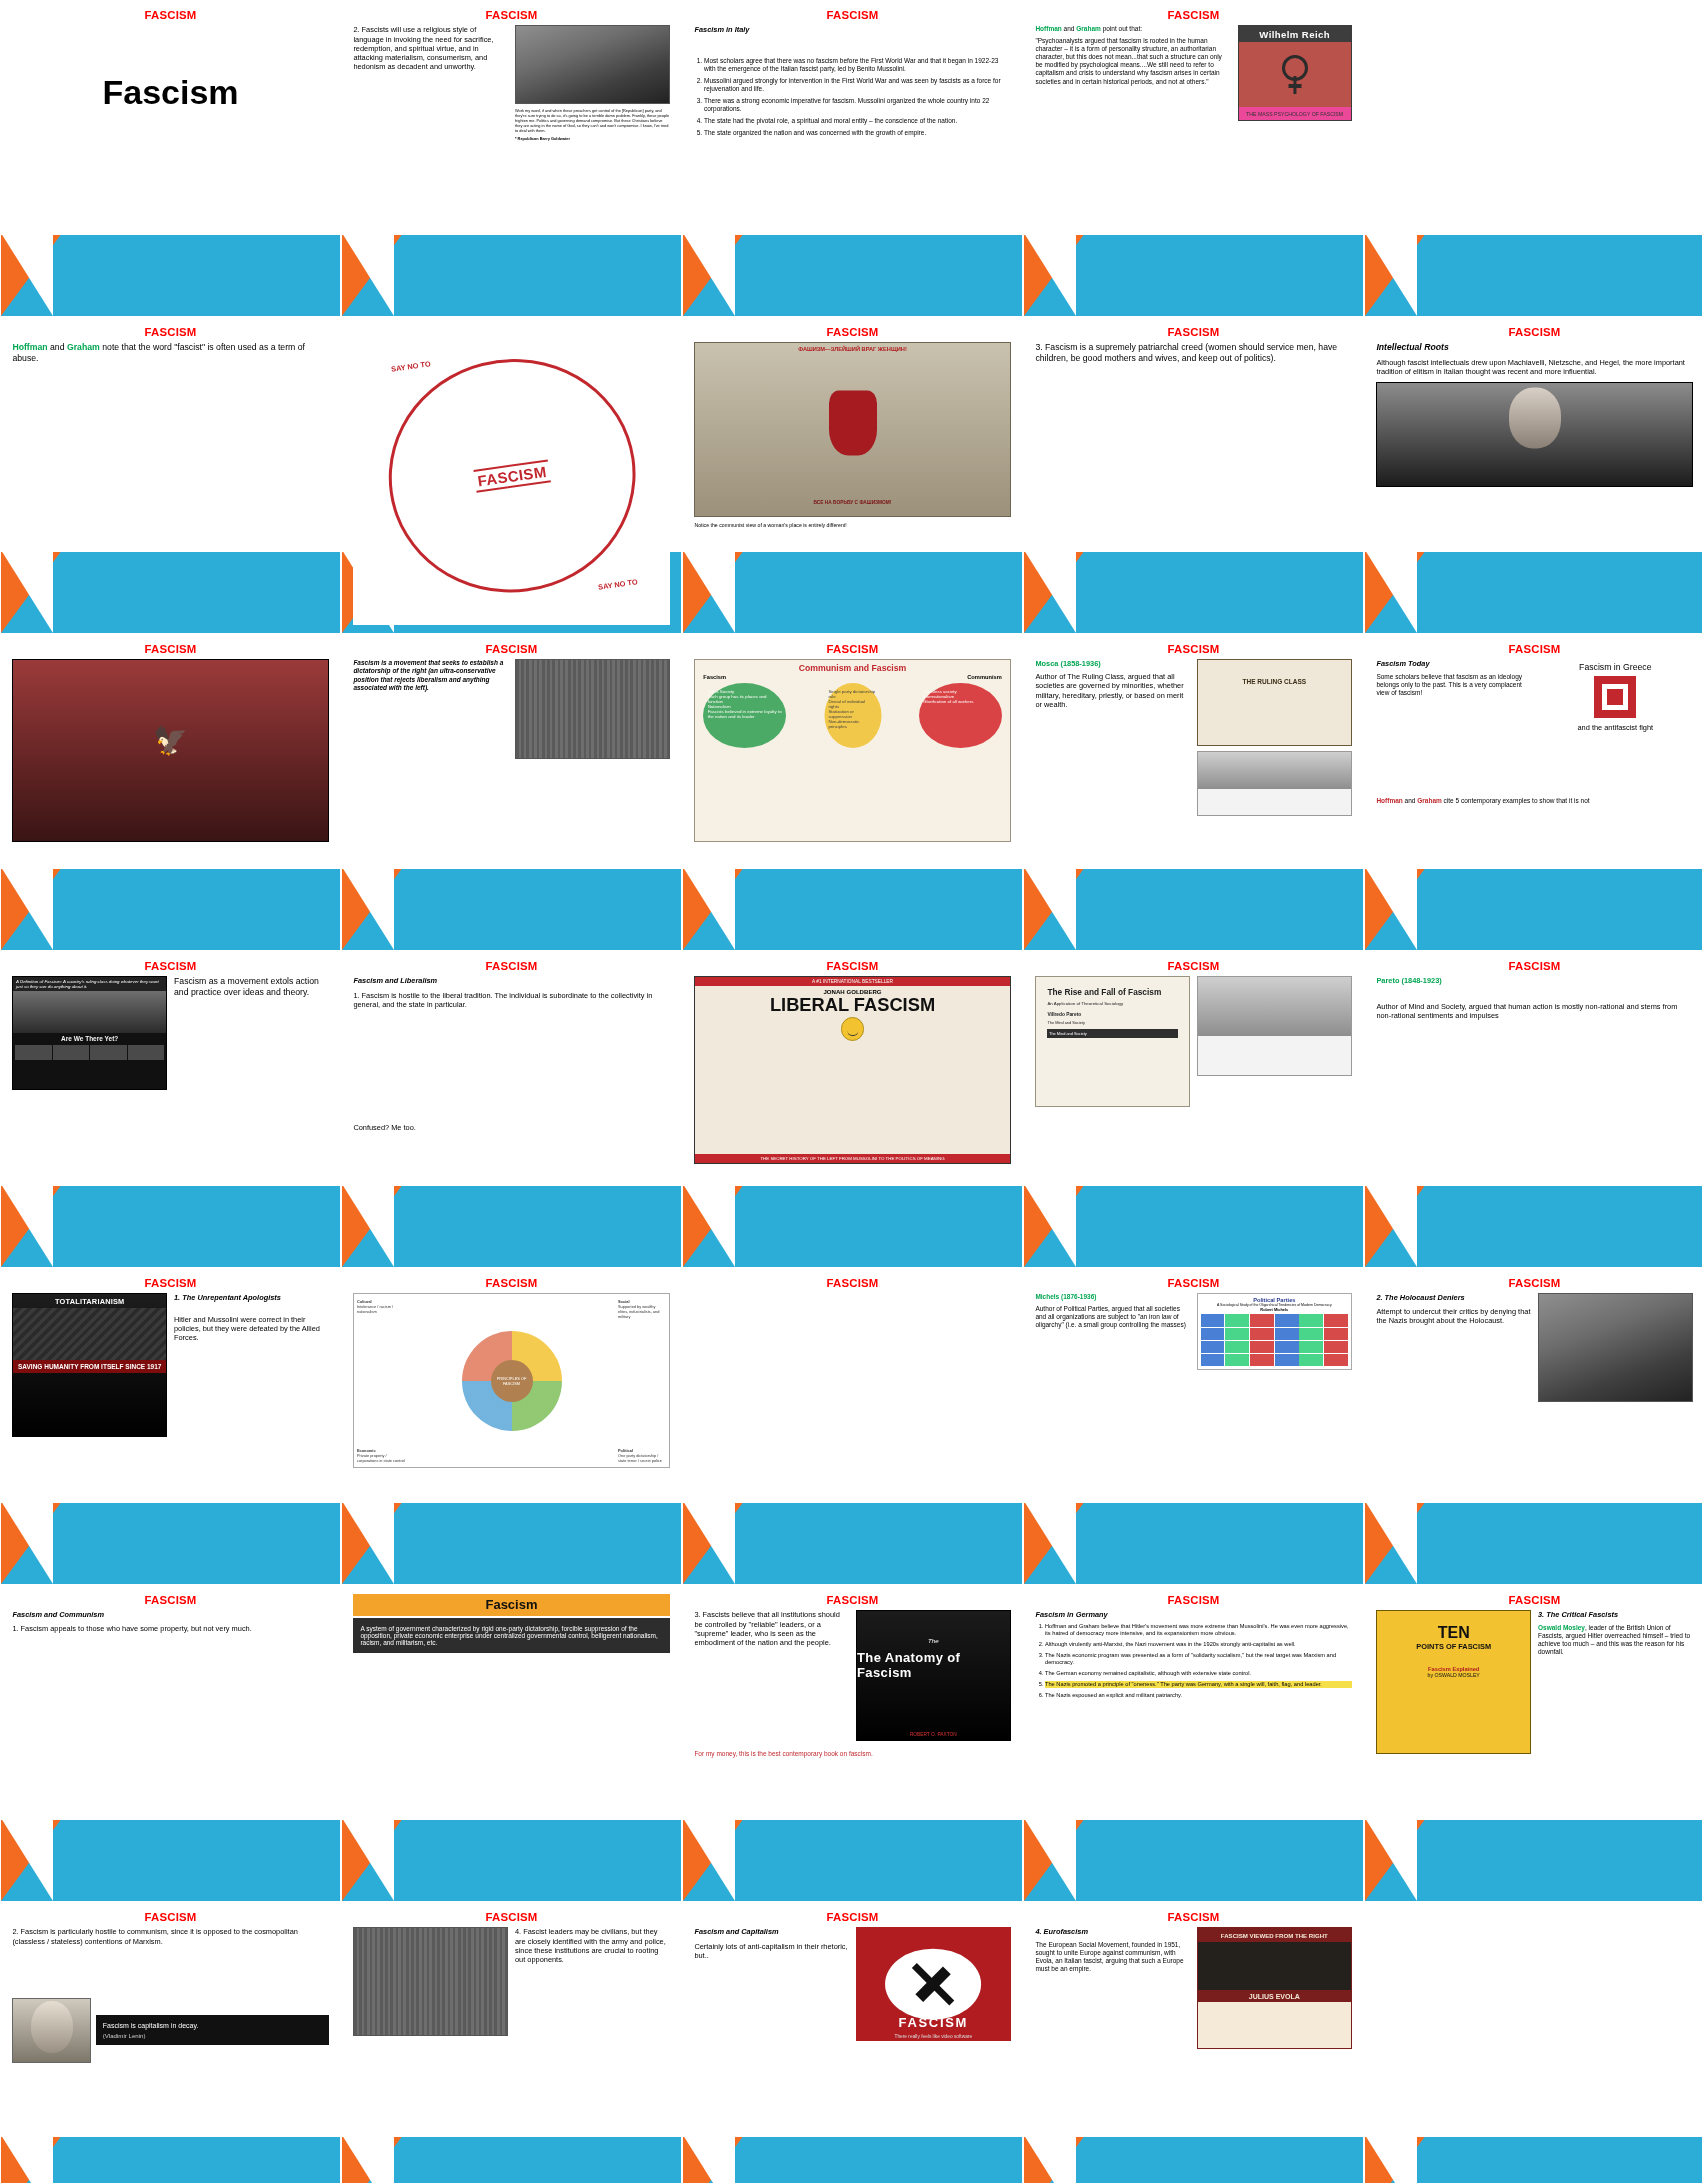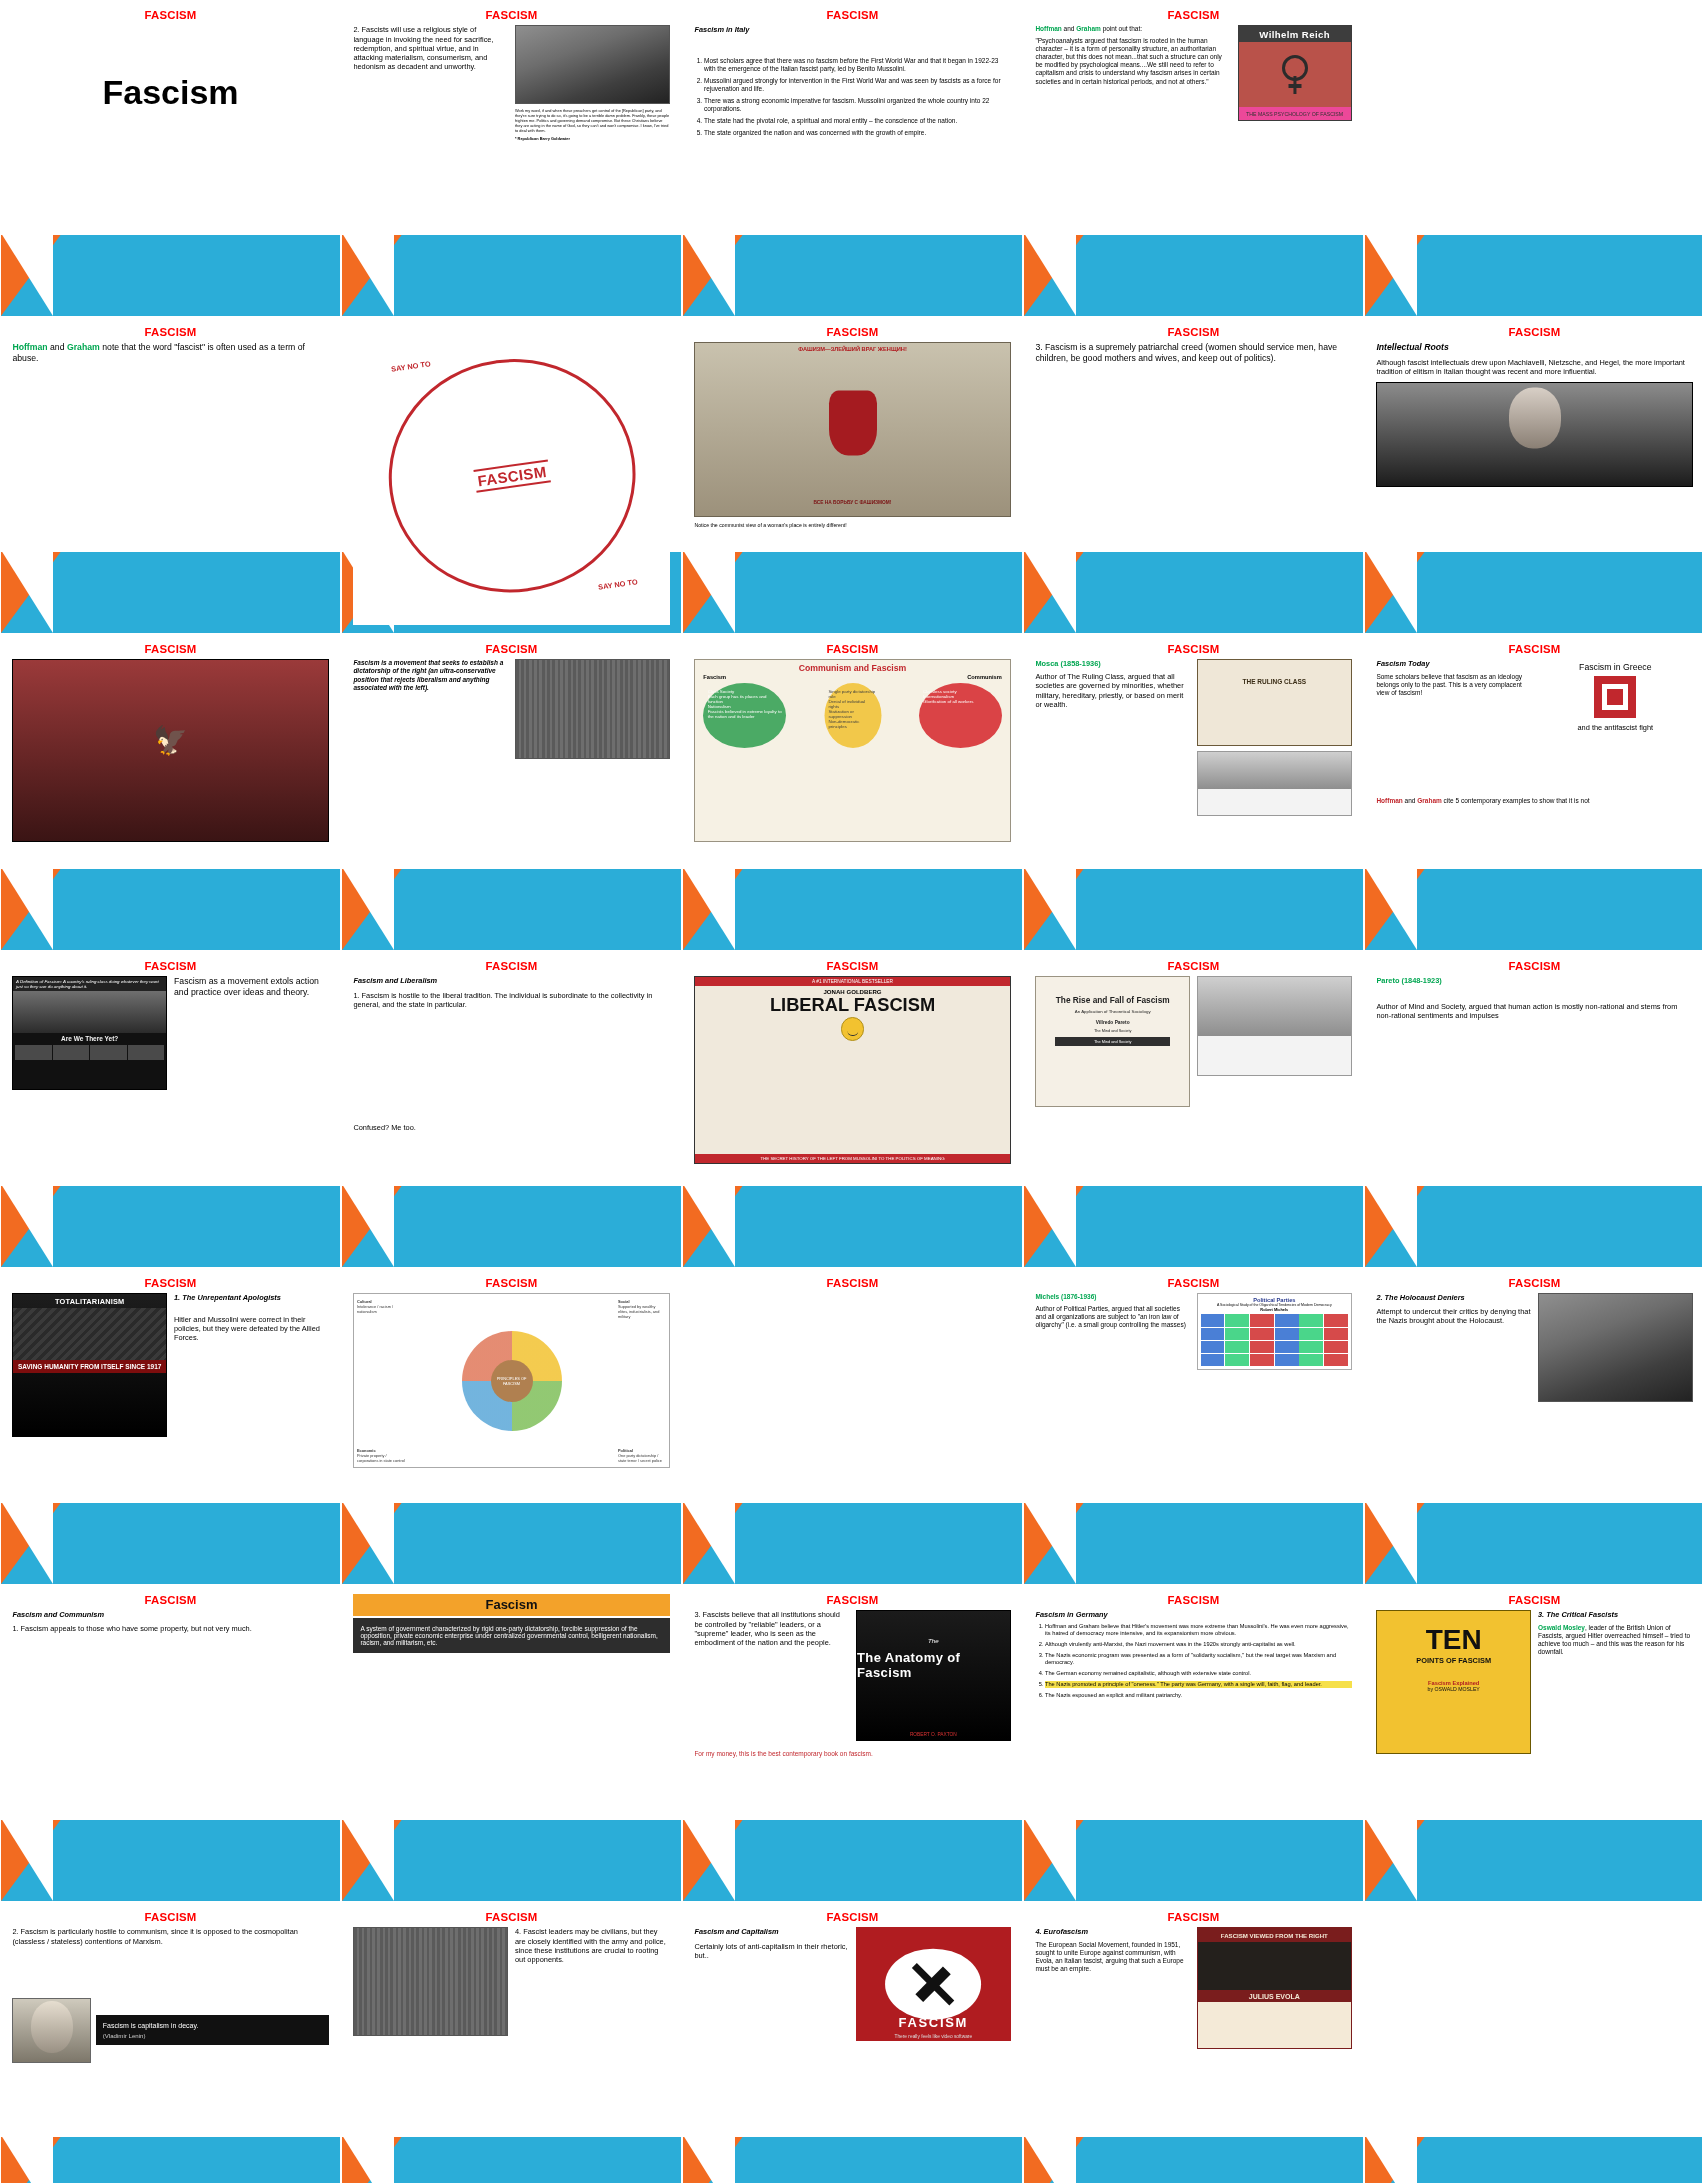--- a/index.html
+++ b/index.html
@@ -279,21 +279,21 @@
   .liberal .bot {
     background: #c1272d; color: #fff; font-size: 4.4px; text-align: center;
     padding: 2.2px 1.7px; position: absolute; bottom: 0; left: 0; right: 0;
   }
 
   .ten {
     width: 100%; height: 100%;
     background: #f2c230; border: 0.9px solid #6b5800;
     text-align: center; color: #111; position: relative;
   }
-  .ten .n { font-size: 28px; font-weight: bold; margin-top: 13px; }
+  .ten .n { font-size: 16px; font-weight: bold; margin-top: 13px; }
   .ten .s { font-size: 7.4px; font-weight: bold; }
   .ten .r { font-size: 5.7px; font-weight: bold; color: #b01c20; margin-top: 15px; }
   .ten .r2 { font-size: 5.2px; }
 
   .anatomy {
     width: 100%; height: 100%;
     background: linear-gradient(#1b1b1b, #000);
     border: 0.9px solid #000; color: #fff; position: relative;
   }
   .anatomy .t2 {
@@ -385,22 +385,22 @@
 
   .mosca-book {
     width: 100%; height: 100%;
     background: #efe7d7; border: 0.9px solid #6b5a3a; text-align: center;
     font-size: 5.7px; color: #3a2d16; padding-top: 17.5px;
   }
   .mosca-book .mb1 { font-weight: bold; font-size: 6.5px; }
 
   .rise-book {
     width: 100%; height: 100%;
-    background: #f5f0e6; border: 0.4px solid #9a9382; padding: 19px;
-    font-size: 5.7px; color: #222; text-align: center;
+    background: #f5f0e6; border: 0.4px solid #9a9382; padding: 11px;
+    font-size: 5.7px; color: #222;
   }
   .rise-book .rb1 { font-weight: bold; font-size: 8.3px; line-height: 1.05; }
   .rise-book .rb2 { margin-top: 4.4px; font-size: 4.4px; }
   .rise-book .rb3 { margin-top: 6.1px; font-size: 4.8px; font-weight: bold; }
   .rise-book .rb4 { margin-top: 2.6px; font-size: 3.9px; }
   .rise-book .rb5 { margin-top: 4.4px; background: #2f2f2f; color: #fff; font-size: 3.9px; padding: 1.7px; }
 
   .bush {
     width: 100%; height: 100%;
     background: #111; border: 0.9px solid #000; position: relative; color: #fff;

